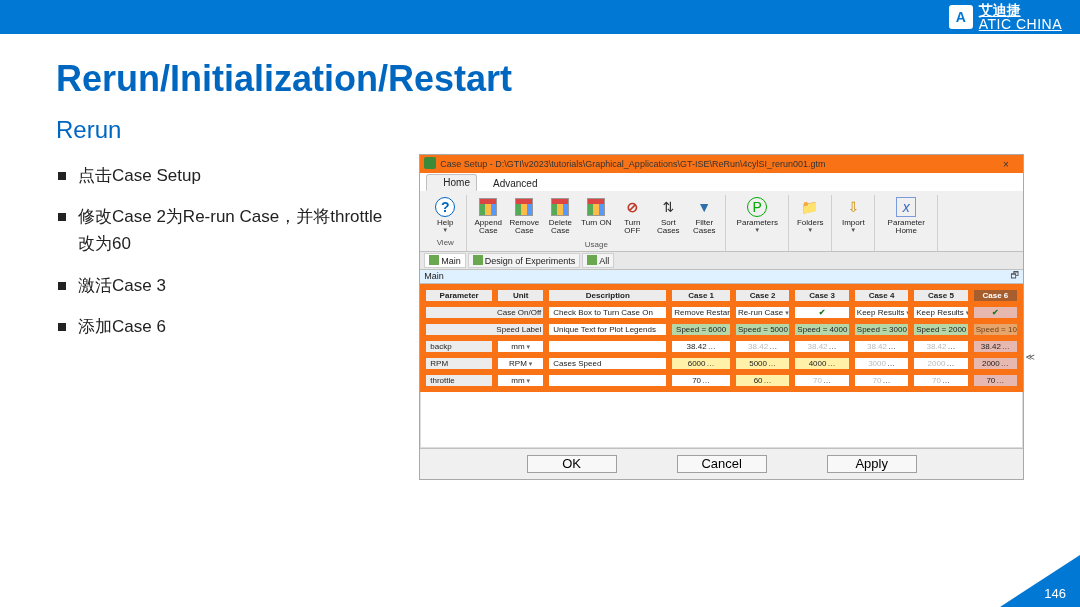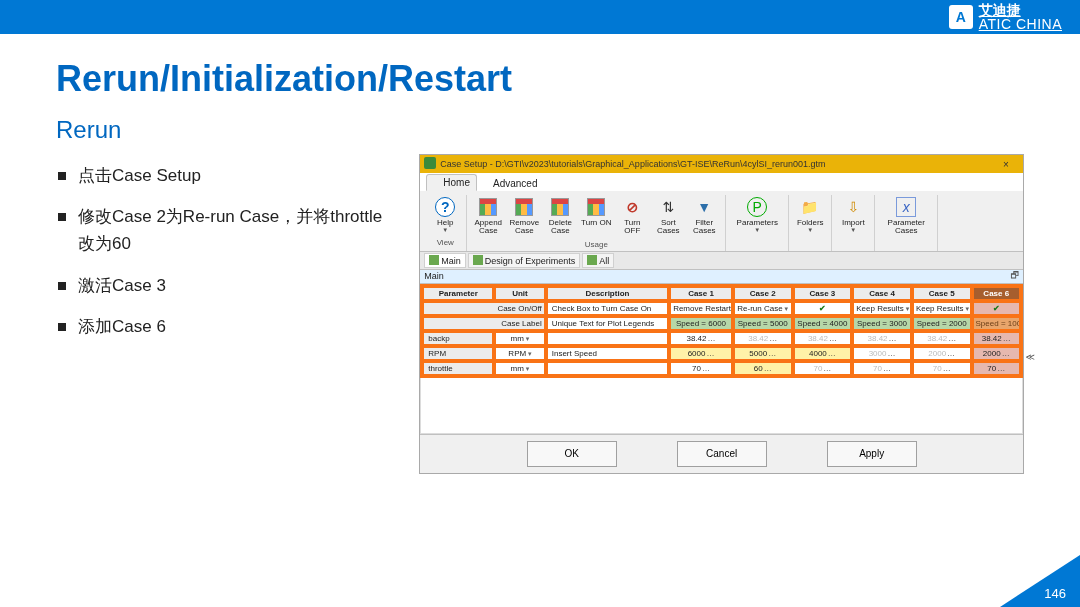--- a/index.html
+++ b/index.html
@@ -58,21 +58,21 @@
   }
 
   
   .appwin {
     width: 606px; border: 1px solid #a9a9a9; background: #f0f0f0;
     font-family: "Segoe UI", Tahoma, sans-serif; font-size: 10px;
     color: #222;
   }
   .titlebar {
     height: 18px; display: flex; align-items: center; 
-    padding: 0 2px 0 4px; background: #eab308; font-size: 9px; color: #333;
+    padding: 0 2px 0 4px; background: #f97316; font-size: 9px; color: #333;
   }
   .titlebar .t-icon { width: 12px; height: 12px; background: #3b8a3b; display: inline-block; margin-right: 4px; border-radius: 2px; }
   .titlebar .t-txt { flex: 1; white-space: nowrap; overflow: hidden; }
   .closebtn { width: 30px; text-align: center; font-size: 10px; }
 
   .menubar { height: 18px; display: flex; align-items: flex-end; padding-left: 6px; gap: 10px; background: #fff; }
   .menubar .tab { font-size: 10px; padding: 2px 6px; }
   .menubar .tab.active { border: 1px solid #c0c0c0; border-bottom: 1px solid #f0f0f0; background: #f0f0f0; border-radius: 3px 3px 0 0; padding-left: 16px; }
 
   .ribbon {
@@ -94,42 +94,42 @@
 
   .subheader {
     height: 14px; background: #dff0ff; border-bottom: 1px solid #c0c0c0;
     padding-left: 4px; font-size: 9px; display:flex; align-items:center; justify-content: space-between;
   }
   .subheader .dock { font-size: 9px; color: #555; padding-right: 4px; }
 
   .grid { width: 100%; position: relative; }
   .grid table { width: 100%; border-collapse: collapse; table-layout: fixed; }
   .grid th, .grid td {
-    border: 4px solid #f97316; font-size: 8px; padding: 1px 2px;
+    border: 6px solid #f97316; font-size: 8px; padding: 1px 2px;
     height: 14px; overflow: hidden; white-space: nowrap; text-align: center;
     background: #fff; font-weight: normal;
   }
   .grid th { background: #ececec; font-weight: bold; }
   .grid td.rh { background: #ececec; text-align: left; padding-left: 4px; }
   .grid td.desc { text-align: left; padding-left: 4px; }
   .grid th.sel { background: #a65e2e; color: #fff; }
   .hl-green { background: #b6d7a8 !important; }
   .hl-yellow { background: #fff2a8 !important; }
   .hl-pink  { background: #e6b8af !important; }
   .hl-orange{ background: #e8a56b !important; color:#6b3e16; }
   .cell-check { color: #1a7b1a; font-weight: bold; }
   .dots { color: #333; padding-left: 1px; }
   .dropdn::after { content: " \25BE"; font-size: 7px; color: #666; }
 
   .expand-handle { position: absolute; right: -12px; top: 68px; font-size: 9px; color: #555; }
 
   .emptyrows { height: 56px; background: #fff; border: 1px solid #dcdcdc; border-top: none; }
 
   .btnbar { display: flex; justify-content: center; gap: 60px; padding: 6px 0; background: #f0f0f0; border-top: 1px solid #c0c0c0; }
-  .dlgbtn { width: 90px; height: 26px; font-size: 10px; background: #f8f8f8; border: 1px solid #a0a0a0; cursor: pointer; }
+  .dlgbtn { width: 90px; height: 18px; font-size: 13px; background: #f8f8f8; border: 1px solid #a0a0a0; cursor: pointer; }
 
   
   .ic-help{ color:#0067c0; background:#fff;border:1px solid #0067c0;border-radius:50%;font-size:12px;font-weight:bold;}
   .ic-grid{ background:linear-gradient(#d44 33%, transparent 33%) no-repeat, linear-gradient(90deg,#5a5 33%, #fb4 33% 66%, #59f 66%); width:18px;height:18px; border:1px solid #999;}
   .ic-off{ color:#c0392b; font-weight:bold;}
   .ic-sort{ color:#333;}
   .ic-filter{ color:#2c6faa;}
   .ic-param{ color:#0a0; border:1px solid #0a0; border-radius:50%; padding:0 3px; font-size:11px;}
   .ic-folder{ color:#cc8a00;}
   .ic-import{ color:#d08a00;}
@@ -251,21 +251,21 @@
             <span>Import</span>
             <span class="arrow-dn">▼</span>
           </div>
         </div>
         <div class="rgroup-label">&nbsp;</div>
       </div>
       <div class="rgroup">
         <div class="rgroup-items">
           <div class="ritem ritem-wide">
             <span class="ic ic-usage">x</span>
-            <span>Parameter Cases</span>
+            <span>Parameter Home</span>
           </div>
         </div>
         <div class="rgroup-label">&nbsp;</div>
       </div>
     </div>
 
     <div class="subtabs">
       <span class="stab active"><span class="sic"></span><span>Main</span></span>
       <span class="stab"><span class="sic"></span><span>Design of Experiments</span></span>
       <span class="stab"><span class="sic"></span><span>All</span></span>
@@ -305,21 +305,21 @@
           <td class="rh" colspan="2" style="text-align:right">Case On/Off</td>
           <td class="desc">Check Box to Turn Case On</td>
           <td><span class="dropdn">Remove Restart</span></td>
           <td><span class="dropdn">Re-run Case</span></td>
           <td><span class="cell-check">✔</span></td>
           <td><span class="dropdn">Keep Results</span></td>
           <td><span class="dropdn">Keep Results</span></td>
           <td class="hl-pink"><span class="cell-check">✔</span></td>
         </tr>
         <tr>
-          <td class="rh" colspan="2" style="text-align:right">Case Label</td>
+          <td class="rh" colspan="2" style="text-align:right">Speed Label</td>
           <td class="desc">Unique Text for Plot Legends</td>
           <td class="hl-green">Speed = 6000</td>
           <td class="hl-green">Speed = 5000</td>
           <td class="hl-green">Speed = 4000</td>
           <td class="hl-green">Speed = 3000</td>
           <td class="hl-green">Speed = 2000</td>
           <td class="hl-orange">Speed = 1000</td>
         </tr>
         <tr>
           <td class="rh">backp</td>
@@ -328,21 +328,21 @@
           <td><span>38.42</span><span class="dots">…</span></td>
           <td style="color:#bbb"><span>38.42</span><span class="dots">…</span></td>
           <td style="color:#bbb"><span>38.42</span><span class="dots">…</span></td>
           <td style="color:#bbb"><span>38.42</span><span class="dots">…</span></td>
           <td style="color:#bbb"><span>38.42</span><span class="dots">…</span></td>
           <td class="hl-pink"><span>38.42</span><span class="dots">…</span></td>
         </tr>
         <tr>
           <td class="rh">RPM</td>
           <td><span class="dropdn">RPM</span></td>
-          <td class="desc">Insert Speed</td>
+          <td class="desc">Cases Speed</td>
           <td class="hl-yellow"><span>6000</span><span class="dots">…</span></td>
           <td class="hl-yellow"><span>5000</span><span class="dots">…</span></td>
           <td class="hl-yellow"><span>4000</span><span class="dots">…</span></td>
           <td style="color:#bbb"><span>3000</span><span class="dots">…</span></td>
           <td style="color:#bbb"><span>2000</span><span class="dots">…</span></td>
           <td class="hl-pink"><span>2000</span><span class="dots">…</span></td>
         </tr>
         <tr>
           <td class="rh">throttle</td>
           <td><span class="dropdn">mm</span></td>

